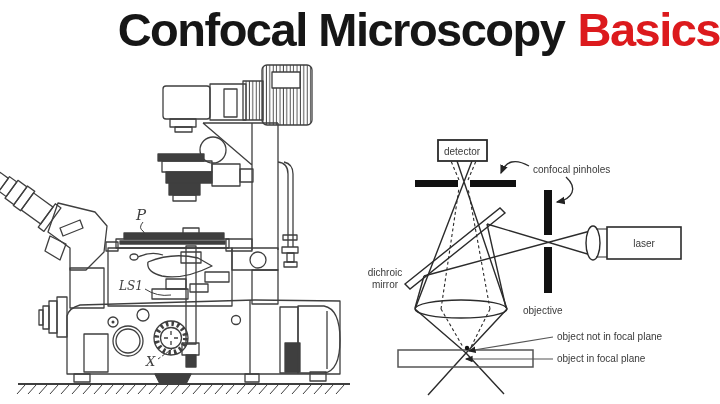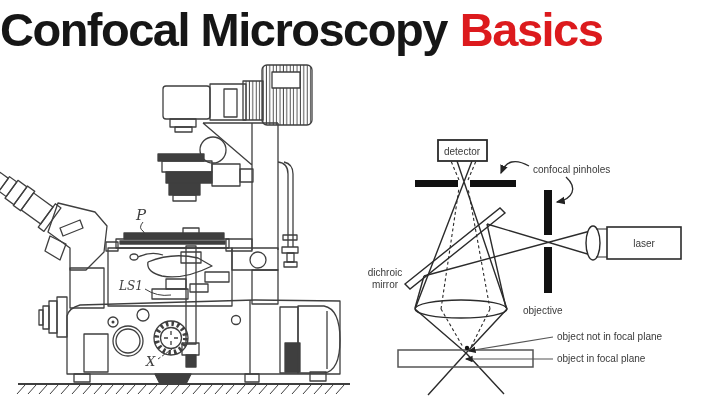--- a/index.html
+++ b/index.html
@@ -1,19 +1,19 @@
 <!DOCTYPE html>
 <html><head>
 <meta charset="utf-8">
 <style>
   html,body{margin:0;padding:0;background:#fff;}
   #stage{position:relative;width:720px;height:404px;background:#ffffff;overflow:hidden;
          font-family:"Liberation Sans",sans-serif;}
   .title{position:absolute;top:0;left:0;width:720px;height:62px;line-height:60px;
-         text-align:left;font-weight:bold;font-size:47px;letter-spacing:-1.5px;
+         text-align:right;font-weight:bold;font-size:47px;letter-spacing:-1.5px;
          color:#161616;white-space:nowrap;}
   .title .red{color:#dc1a1d;margin-left:13px;}
   svg text{font-family:"Liberation Sans",sans-serif;}
   .lbl{font-size:10px;fill:#3a3a3a;}
   .hand{font-family:"DejaVu Serif",serif;font-style:italic;fill:#3f3f3f;}
 </style>
 </head>
 <body>
 
 <div id="stage">

